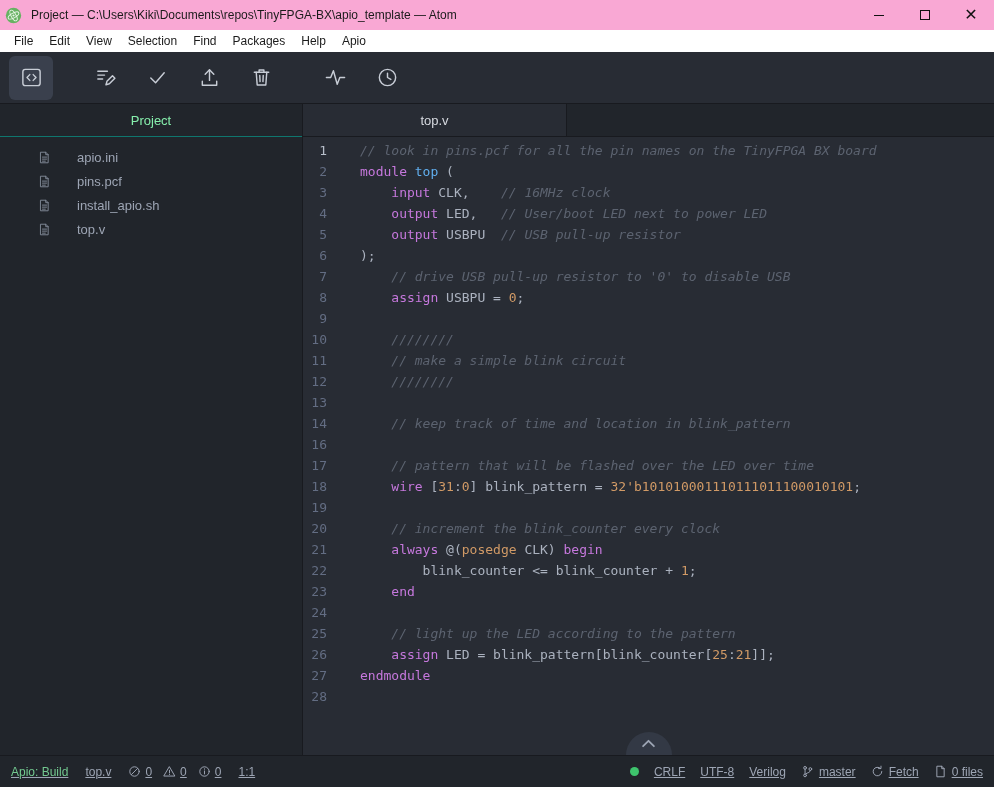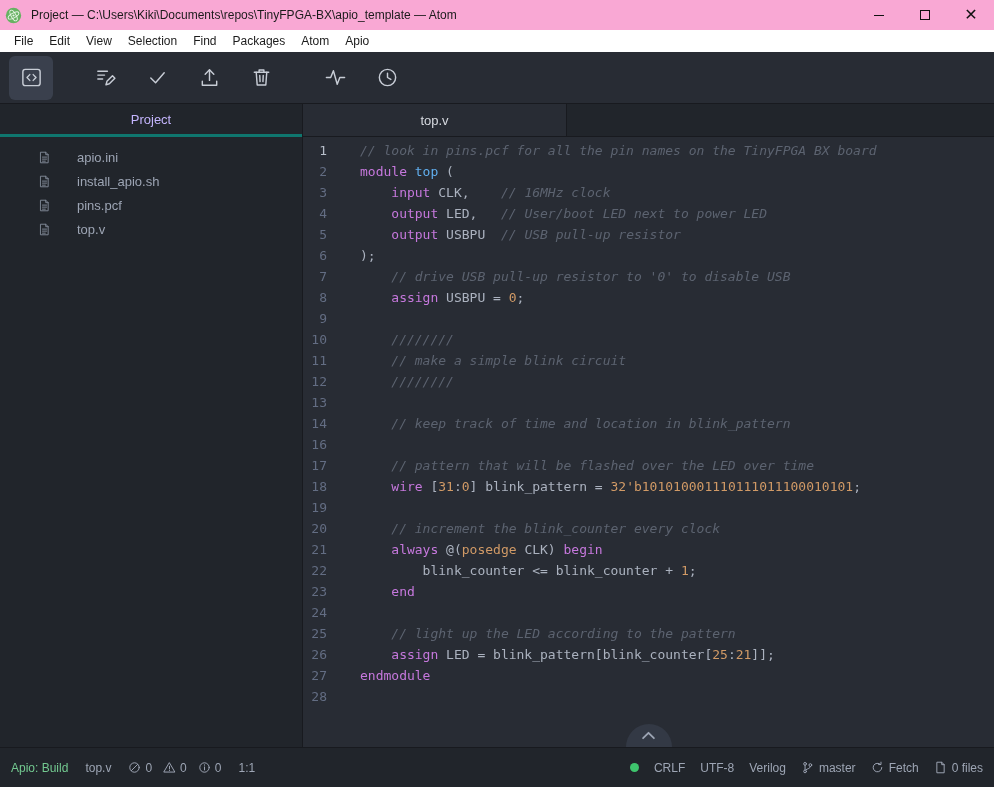--- a/index.html
+++ b/index.html
@@ -25,21 +25,21 @@
   .tb-btn { width: 44px; height: 44px; display: flex; align-items: center; justify-content: center; border-radius: 6px; margin-right: 8px; }
   .tb-btn svg { width: 23px; height: 23px; stroke: #c8cdd6; fill: none; stroke-width: 1.5; stroke-linecap: round; stroke-linejoin: round; }
   .tb-btn.active { background: #3a404d; }
   .tb-gap { width: 22px; flex-shrink: 0; }
 
   
   .main { flex: 1; display: flex; min-height: 0; }
 
   
   .sidebar { width: 303px; background: #21252b; border-right: 1px solid #181a1f; display: flex; flex-direction: column; flex-shrink: 0; }
-  .side-header { height: 33px; display: flex; align-items: center; justify-content: center; color: #c4b5fd; font-size: 13px; border-bottom: 3px solid #0f766e; flex-shrink: 0; }
+  .side-header { height: 33px; display: flex; align-items: center; justify-content: center; color: #86efac; font-size: 13px; border-bottom: 1px solid #0f766e; flex-shrink: 0; }
   .tree { flex: 1; padding-top: 1px; }
   .folder-row { height: 29px; display: flex; align-items: center; gap: 6px; padding-left: 10px; background: #4d78cc; color: #ffffff; font-size: 13px; }
   .folder-row svg { stroke: #ffffff; fill: none; stroke-width: 1.4; stroke-linecap: round; stroke-linejoin: round; }
   .chev { width: 11px; height: 11px; flex-shrink: 0; }
   .folder-ic { width: 16px; height: 16px; flex-shrink: 0; }
   .file-list { padding-top: 7px; }
   .file-row { height: 24px; display: flex; align-items: center; gap: 26px; padding-left: 38px; color: #9da5b4; font-size: 13px; }
   .file-row svg { width: 13px; height: 15px; stroke: #7e8794; fill: none; stroke-width: 1.2; stroke-linecap: round; stroke-linejoin: round; flex-shrink: 0; }
 
   
@@ -53,21 +53,21 @@
   .lt { padding-left: 33px; white-space: pre; color: #abb2bf; }
   .tok-c { color: #5c6370; font-style: italic; }
   .tok-k { color: #c678dd; }
   .tok-e { color: #61afef; }
   .tok-n { color: #d19a66; }
   .tok-p { color: #abb2bf; }
   .reveal-btn { position: absolute; left: 50%; bottom: -23px; transform: translateX(-50%); width: 46px; height: 46px; border-radius: 50%; background: #333945; display: flex; justify-content: center; padding-top: 7px; }
   .reveal-btn svg { width: 15px; height: 9px; stroke: #9da5b4; fill: none; stroke-width: 2; stroke-linecap: round; stroke-linejoin: round; }
 
   
-  .statusbar { height: 40px; background: #21252b; border-top: 1px solid #181a1f; display: flex; padding: 0 11px; font-size: 12px; color: #9da5b4; flex-shrink: 0; }
+  .statusbar { height: 32px; background: #21252b; border-top: 1px solid #181a1f; display: flex; padding: 0 11px; font-size: 12px; color: #9da5b4; flex-shrink: 0; text-decoration: underline; }
   .sb-left { display: flex; align-items: center; gap: 17px; }
   .sb-right { margin-left: auto; display: flex; align-items: center; gap: 15px; }
   .sb-build { color: #73c990; }
   .sb-diags { display: flex; align-items: center; gap: 11px; }
   .sb-diag { display: flex; align-items: center; gap: 4px; }
   .sb-diag svg, .sb-item svg { width: 13px; height: 13px; stroke: #9da5b4; fill: none; stroke-width: 1.2; stroke-linecap: round; stroke-linejoin: round; }
   .sb-item { display: flex; align-items: center; gap: 5px; }
   .sb-dot { width: 9px; height: 9px; border-radius: 50%; background: #3ec46d; }
 </style>
 </head>
@@ -96,21 +96,21 @@
   </div>
 </div>
 
 <div class="menubar">
     <span class="menu-item">File</span>
     <span class="menu-item">Edit</span>
     <span class="menu-item">View</span>
     <span class="menu-item">Selection</span>
     <span class="menu-item">Find</span>
     <span class="menu-item">Packages</span>
-    <span class="menu-item">Atom</span>
+    <span class="menu-item">Help</span>
     <span class="menu-item">Apio</span>
   </div>
 
 <div class="toolbar">
     <div class="tb-btn active">
       <svg viewBox="0 0 24 24">
         <rect x="3" y="3.5" width="18" height="17" rx="2.5"></rect>
         <polyline points="10.2 9 7.3 12 10.2 15"></polyline>
         <polyline points="13.8 9 16.7 12 13.8 15"></polyline>
       </svg>
@@ -174,31 +174,31 @@
             <span>apio.ini</span>
           </div>
           <div class="file-row">
             <svg viewBox="0 0 16 16">
               <path d="M3.5 1.5h6L12.5 4.5v10h-9z"></path>
               <path d="M9.5 1.5v3h3"></path>
               <line x1="5.5" y1="7.5" x2="10.5" y2="7.5"></line>
               <line x1="5.5" y1="10" x2="10.5" y2="10"></line>
               <line x1="5.5" y1="12.5" x2="9" y2="12.5"></line>
             </svg>
-            <span>install_apio.sh</span>
+            <span>pins.pcf</span>
           </div>
           <div class="file-row">
             <svg viewBox="0 0 16 16">
               <path d="M3.5 1.5h6L12.5 4.5v10h-9z"></path>
               <path d="M9.5 1.5v3h3"></path>
               <line x1="5.5" y1="7.5" x2="10.5" y2="7.5"></line>
               <line x1="5.5" y1="10" x2="10.5" y2="10"></line>
               <line x1="5.5" y1="12.5" x2="9" y2="12.5"></line>
             </svg>
-            <span>pins.pcf</span>
+            <span>install_apio.sh</span>
           </div>
           <div class="file-row">
             <svg viewBox="0 0 16 16">
               <path d="M3.5 1.5h6L12.5 4.5v10h-9z"></path>
               <path d="M9.5 1.5v3h3"></path>
               <line x1="5.5" y1="7.5" x2="10.5" y2="7.5"></line>
               <line x1="5.5" y1="10" x2="10.5" y2="10"></line>
               <line x1="5.5" y1="12.5" x2="9" y2="12.5"></line>
             </svg>
             <span>top.v</span>

